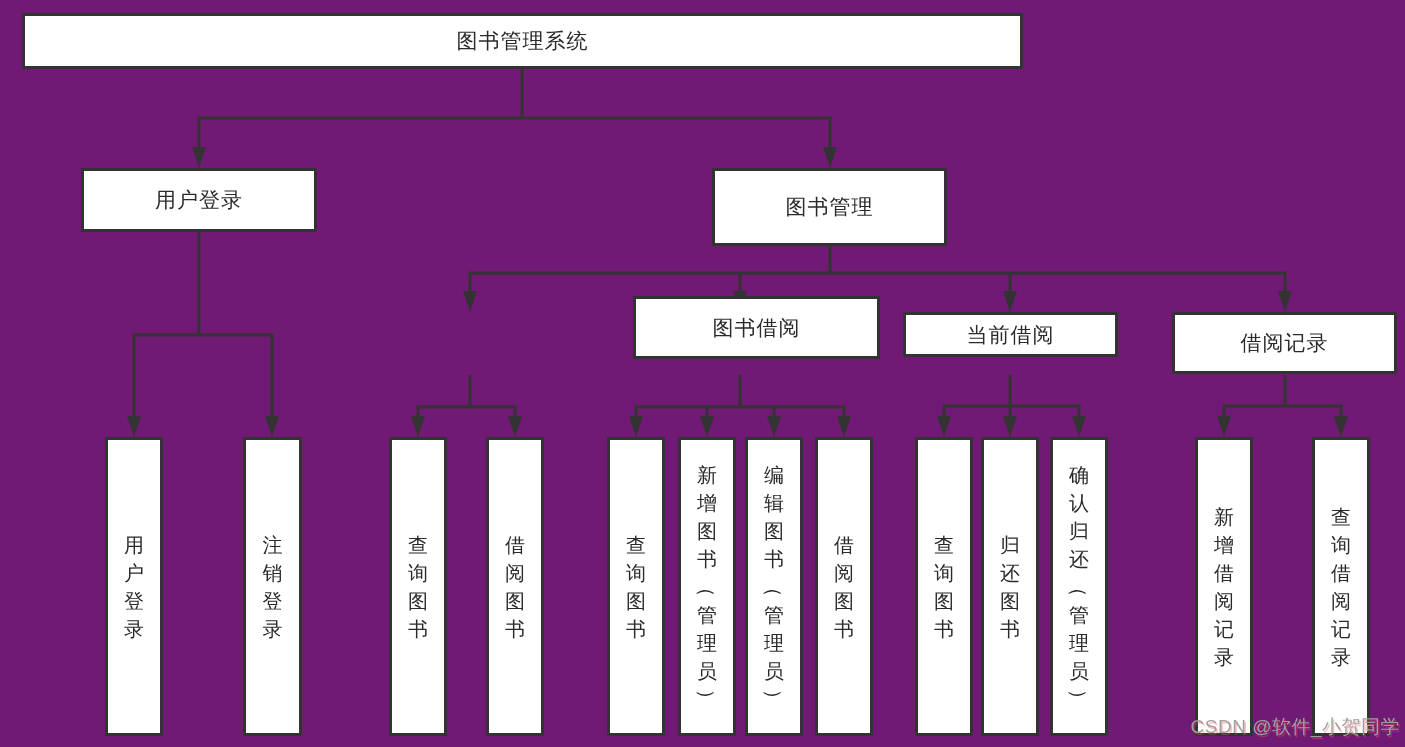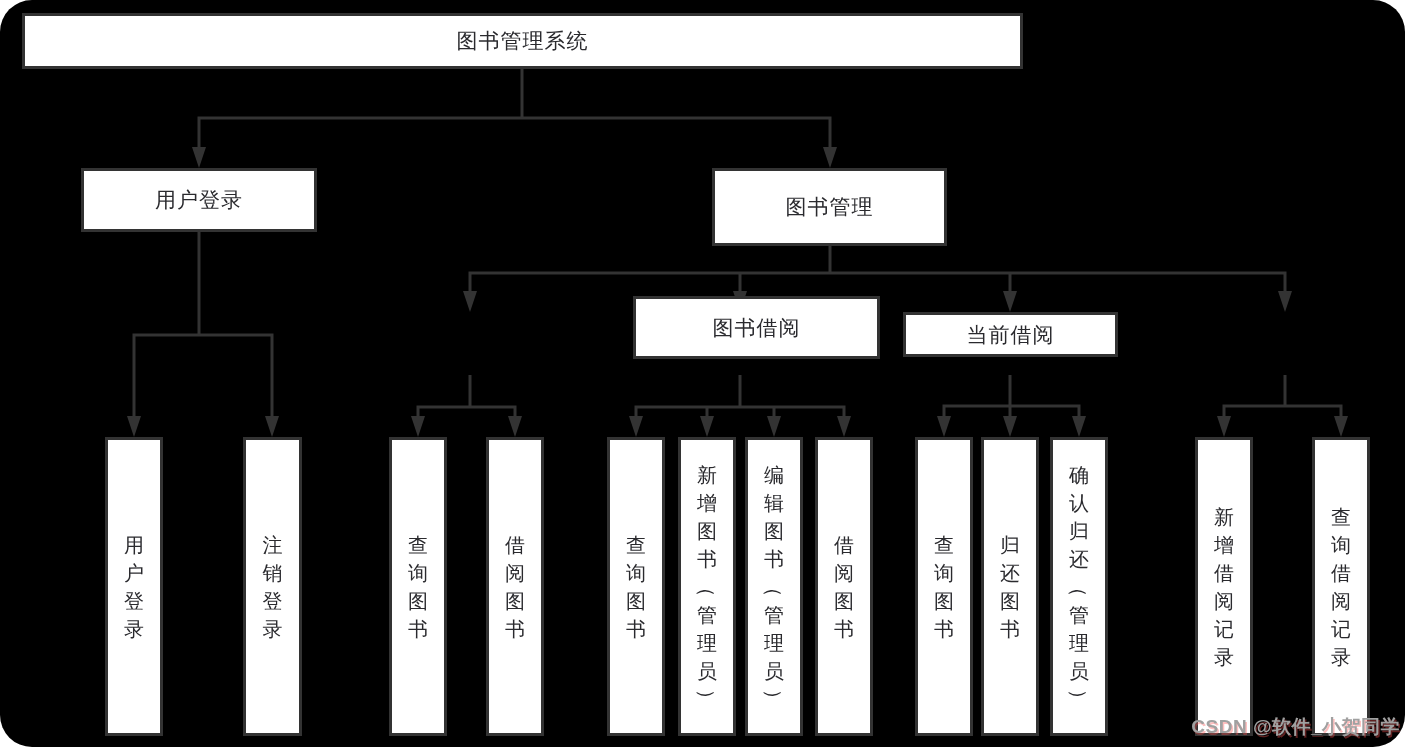--- a/index.html
+++ b/index.html
@@ -1,24 +1,23 @@
 <!DOCTYPE html>
 <html><head>
 <meta charset="utf-8">
 <style>
   html, body { margin: 0; padding: 0; background: #ffffff; }
   .canvas {
     position: relative;
     width: 1405px;
     height: 747px;
-    background: #000000;
+    background: #701a75;
     overflow: hidden;
     font-family: "Liberation Sans", "DejaVu Sans", sans-serif;
     color: #2a2a2e;
-    border-radius: 32px;
   }
   .wires { position: absolute; left: 0; top: 0; z-index: 1; }
   .node {
     position: absolute;
     box-sizing: border-box;
     background: #ffffff;
     border: 3px solid #333333;
     display: flex;
     align-items: center;
     justify-content: center;
@@ -45,21 +44,20 @@
   .watermark {
     position: absolute;
     right: 5px;
     top: 714px;
     z-index: 5;
     font-size: 19px;
     letter-spacing: 0.5px;
     color: #a0a0a0;
     text-shadow: 1.5px 1.5px 0 rgba(252, 85, 85, 0.38);
     white-space: nowrap;
-    font-weight: bold;
   }
 </style>
 </head>
 <body>
 
 <div class="canvas">
 
   <svg class="wires" width="1405" height="747" viewBox="0 0 1405 747">
     <path fill="none" stroke="#333333" stroke-width="3" d="
       M522 69 L522 119.5
@@ -118,20 +116,23 @@
   <div class="node" style="left:712px;top:168px;width:235px;height:78px">
     <span class="hlabel">图书管理</span>
   </div>
 
   <div class="node" style="left:633px;top:296px;width:247px;height:63px">
     <span class="hlabel">图书借阅</span>
   </div>
   <div class="node" style="left:903px;top:312px;width:215px;height:45px">
     <span class="hlabel">当前借阅</span>
   </div>
+  <div class="node" style="left:1172px;top:312px;width:225px;height:62px">
+    <span class="hlabel">借阅记录</span>
+  </div>
 
   <div class="node leaf" style="left:105px;top:437px;width:58px;height:299px">
     <span class="vtext">
         <span class="vchar">用</span>
         <span class="vchar">户</span>
         <span class="vchar">登</span>
         <span class="vchar">录</span>
       </span>
   </div>
   <div class="node leaf" style="left:243px;top:437px;width:59px;height:299px">

